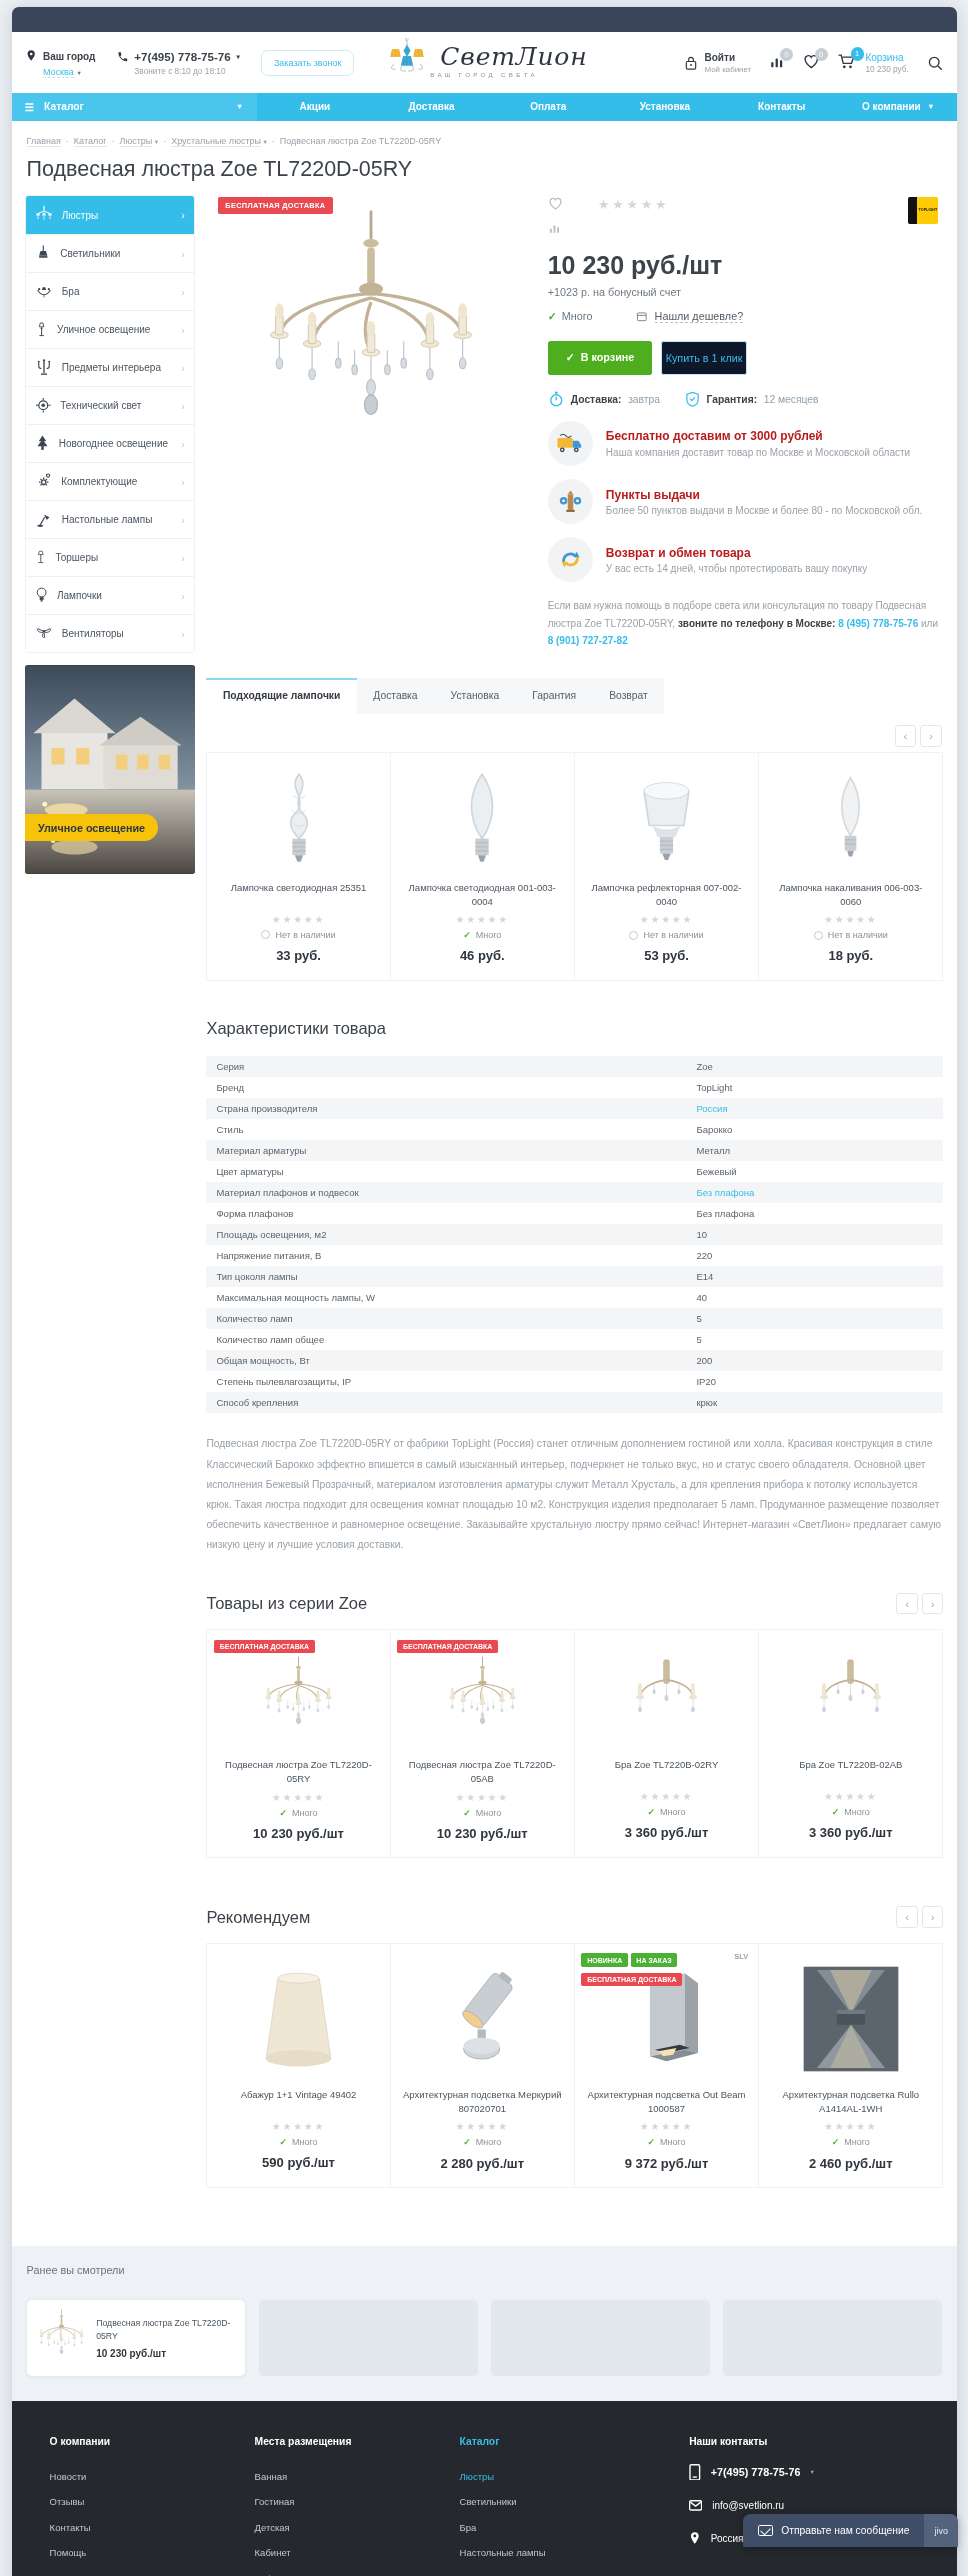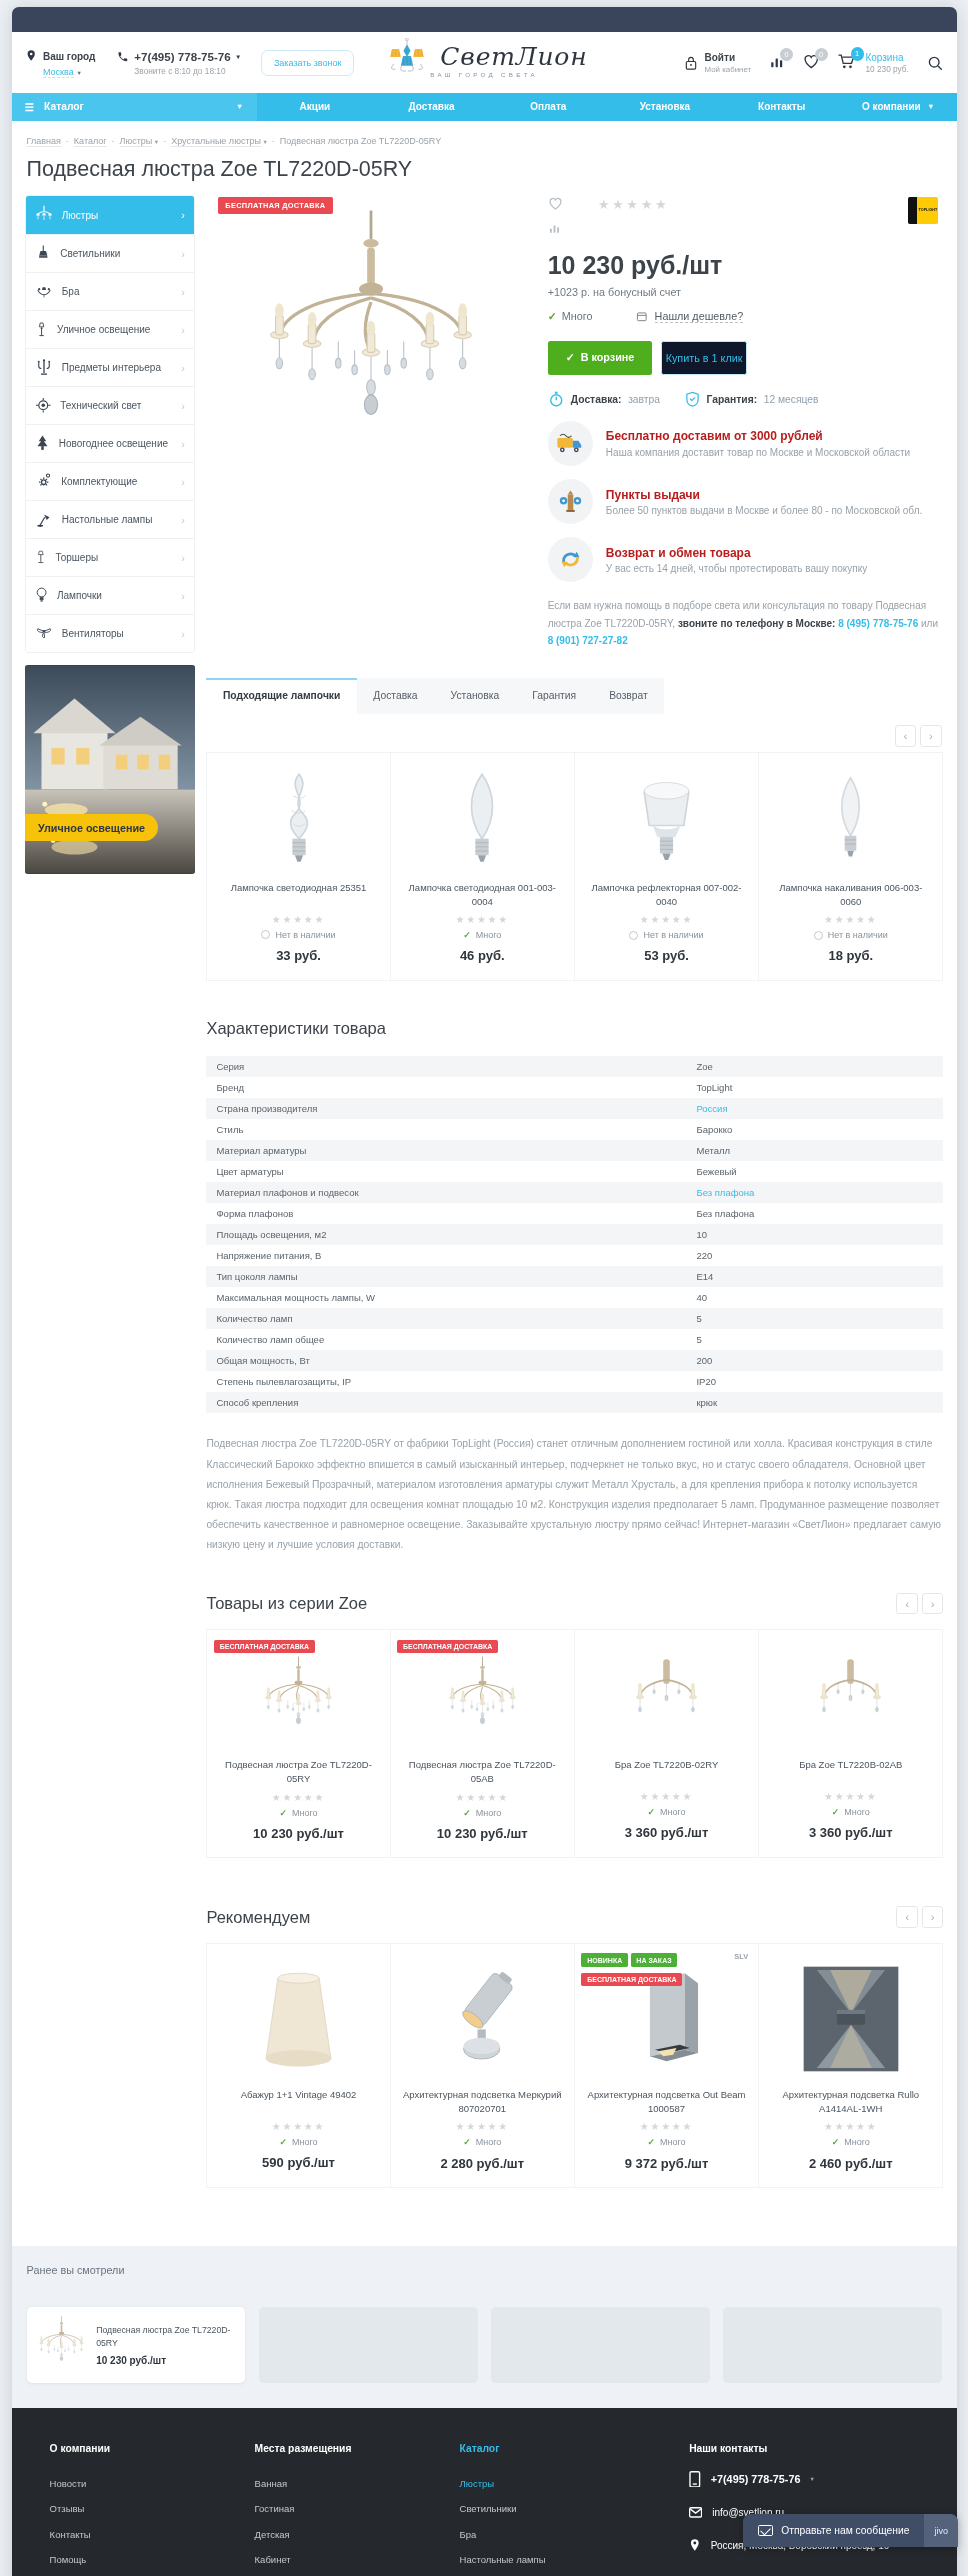--- a/index.html
+++ b/index.html
@@ -138,21 +138,21 @@
   .sec-head h2{margin:0; font-size:16.5px; font-weight:500;}
   .spec-row{display:flex; font-size:9.5px; color:#5a646d; }
   .spec-row:nth-child(odd){background:#f4f5f7;}
   .spec-row .sl{flex:1; padding:5px 10px;}
   .spec-row .sv{width:257px; padding:5px 10px;}
   .spec-row .sv.link{color:var(--blue); cursor:pointer;}
   .descr{font-size:10.3px; color:#99a2aa; line-height:1.95; margin-top:21.5px;}
   .bottom-pad{height:58px;}
   
   .viewed{background:#eef1f5; padding:18px 15px 25px;}
-  .viewed h3{font-size:10.8px; font-weight:normal; color:#6a7480; margin-bottom:31px;}
+  .viewed h3{font-size:10.8px; font-weight:normal; color:#6a7480; margin-bottom:24px;}
   .viewed-row{display:grid; grid-template-columns:repeat(4,1fr); gap:13.2px;}
   .viewed-card{background:#fff; border-radius:5px; box-shadow:0 0.8px 3.3px rgba(50,60,80,.08);
                display:flex; gap:8.3px; padding:8.3px; align-items:center; cursor:pointer;}
   .viewed-card .vn{font-size:8.7px; color:#4a5560; line-height:1.45;}
   .viewed-card .vp{font-size:10px; font-weight:bold; color:#2f363d; margin-top:5px;}
   .ph-slot{background:#e3e8ed; border-radius:5px; min-height:76px;}
   
   footer{background:var(--footer); padding:35px 38px 16.5px; border-radius:0;}
   .foot-cols{display:grid; grid-template-columns:1.15fr 1.15fr 1.3fr 1.4fr; gap:16.5px;}
   .fcol h4{color:#fff; font-size:10.3px; margin-bottom:16.5px;}

